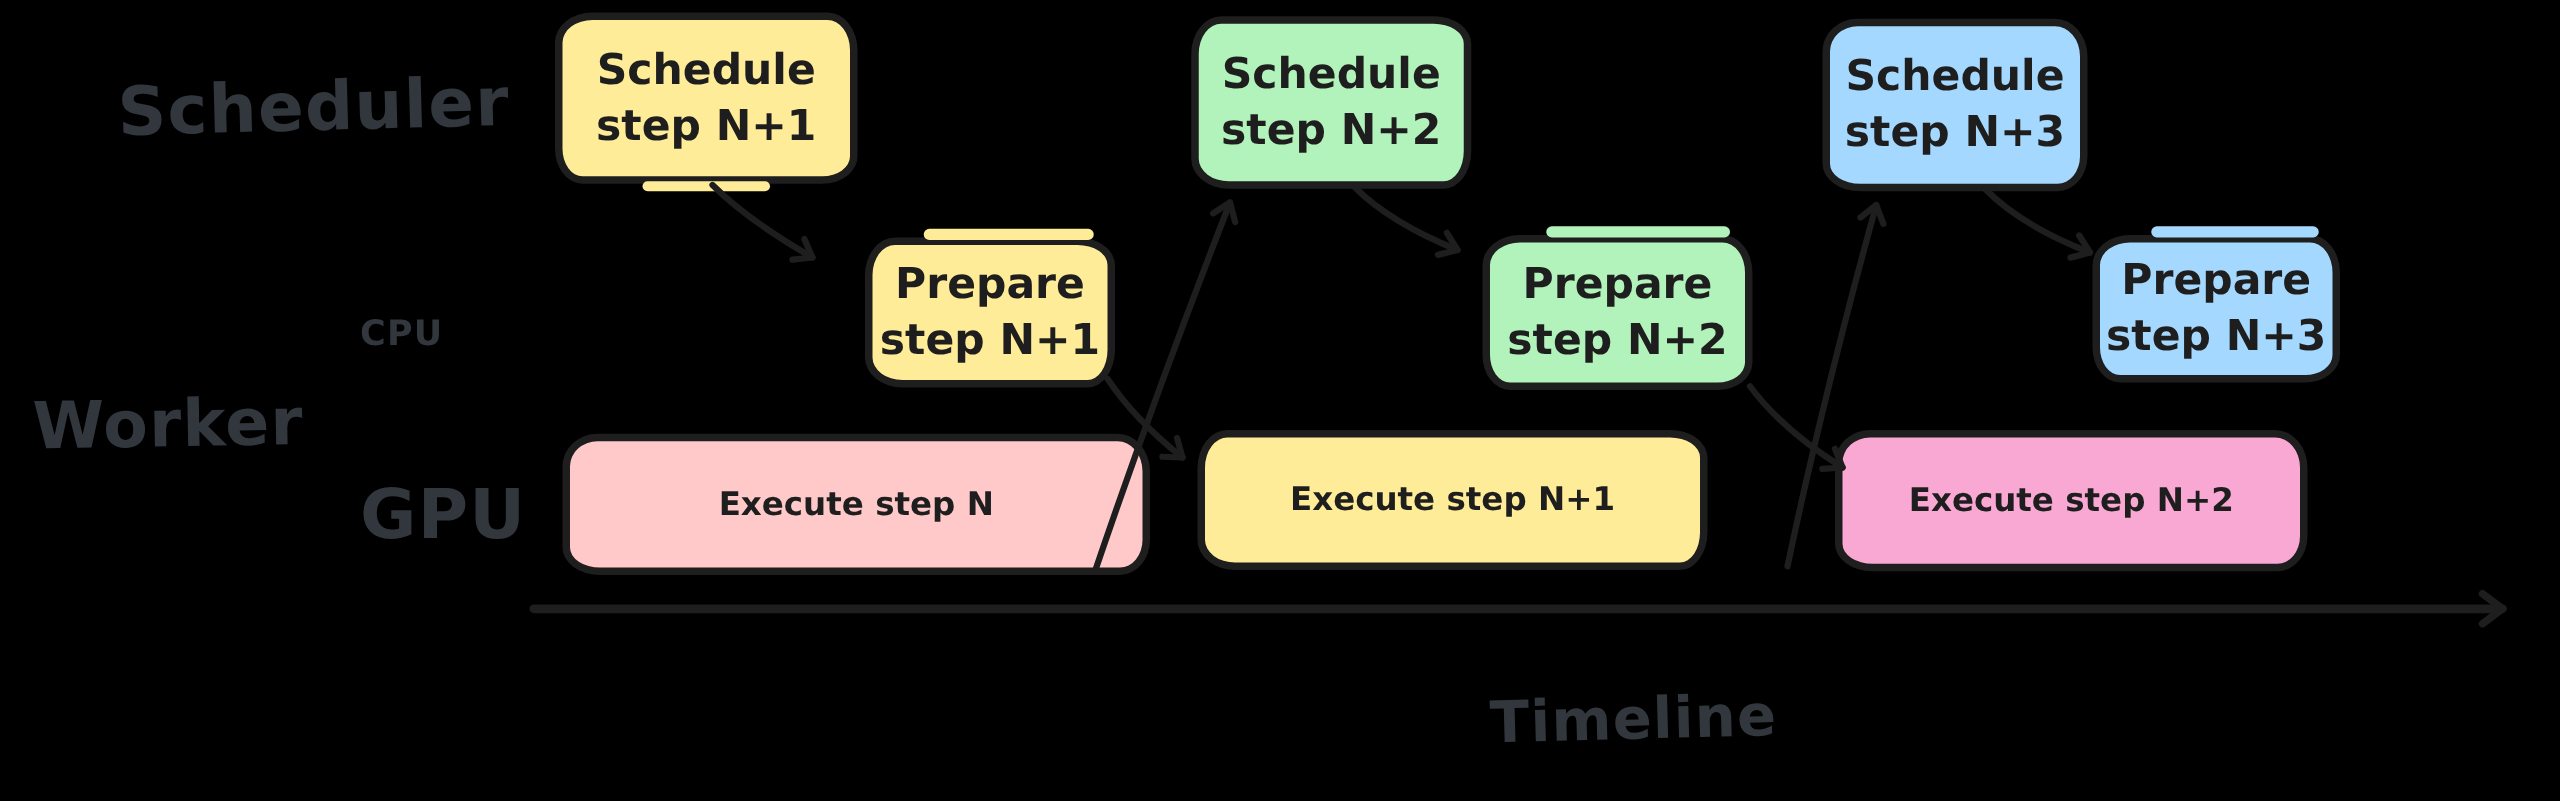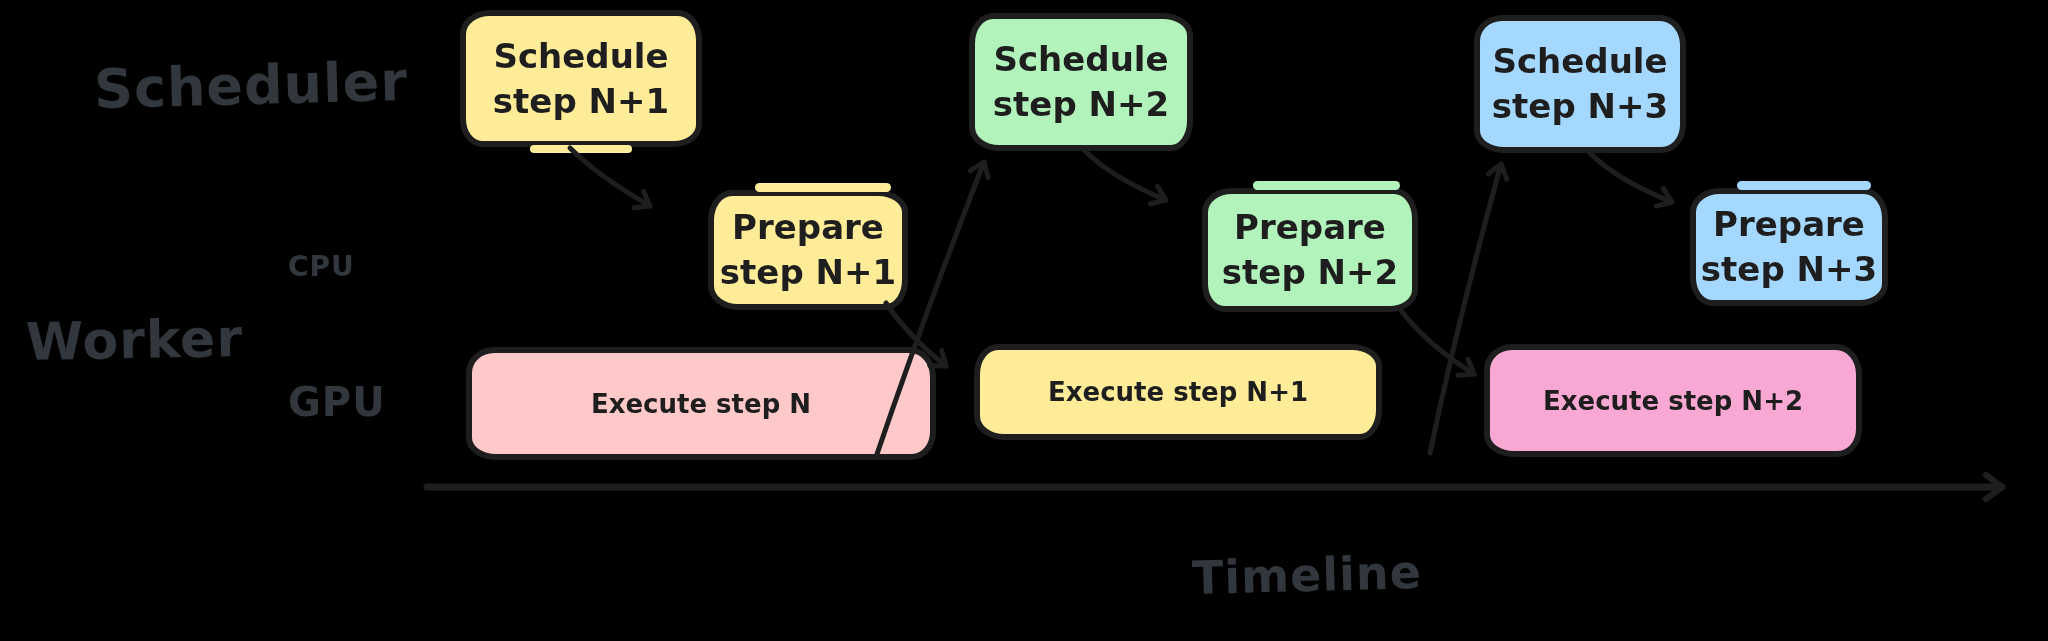--- a/index.html
+++ b/index.html
@@ -3,37 +3,37 @@
 <meta charset="utf-8">
 <style>
   html,body{margin:0;padding:0;background:#000;}
   .stage{position:relative;width:2048px;height:641px;background:#000000;overflow:hidden;
          font-family:"DejaVu Sans",sans-serif;}
   
   .rowlabel{position:absolute;color:#32373e;font-weight:700;letter-spacing:1px;white-space:nowrap;}
   #lab-scheduler{left:94px;top:54px;font-size:54px;transform:rotate(-1.5deg);}
   #lab-worker{left:26px;top:310px;font-size:52px;transform:rotate(-1deg);}
   #lab-cpu{left:288px;top:250px;font-size:28px;}
-  #lab-gpu{left:288px;top:379px;font-size:40px;}
+  #lab-gpu{left:288px;top:379px;font-size:55px;}
   #lab-timeline{left:1192px;top:548px;font-size:46px;transform:rotate(-1.5deg);}
   
   .box{position:absolute;box-sizing:border-box;border:6px solid #1e1e1e;color:#1e1e1e;
        display:flex;flex-direction:column;align-items:center;justify-content:center;
-       text-align:left;font-weight:600;margin-left:16px;}
+       text-align:left;font-weight:600;}
   .two-line{font-size:34px;line-height:1.32;}
   .one-line{font-size:26px;}
   .rA{border-radius:30px 24px 28px 22px / 24px 30px 22px 28px;}
   .rB{border-radius:24px 30px 22px 30px / 30px 22px 30px 24px;}
   .rC{border-radius:28px 26px 24px 30px / 26px 30px 28px 22px;}
   #b1{left:444px;top:10px;width:242px;height:137px;background:#ffec99;}
   #b2{left:692px;top:190px;width:200px;height:120px;background:#ffec99;}
   #b3{left:450px;top:347px;width:470px;height:113px;background:#ffc9c9;}
   #b4{left:953px;top:13px;width:224px;height:138px;background:#b2f2bb;}
   #b5{left:1186px;top:188px;width:216px;height:124px;background:#b2f2bb;}
-  #b6{left:958px;top:344px;width:408px;height:96px;background:#ffec99;}
+  #b6{left:958px;top:344px;width:408px;height:112px;background:#ffec99;}
   #b7{left:1458px;top:15px;width:212px;height:138px;background:#a5d8ff;}
   #b8{left:1674px;top:188px;width:198px;height:118px;background:#a5d8ff;}
   #b9{left:1468px;top:344px;width:378px;height:113px;background:#f9a8d4;}
   
   #b2::before,#b5::before,#b8::before{content:"";position:absolute;top:-13px;left:22%;
       width:72%;height:9px;background:inherit;border-radius:9px;}
   #b1::after{content:"";position:absolute;bottom:-12px;left:28%;width:44%;height:8px;
       background:inherit;border-radius:8px;}
   
   .arrows{position:absolute;left:0;top:0;width:2048px;height:641px;pointer-events:none;}

